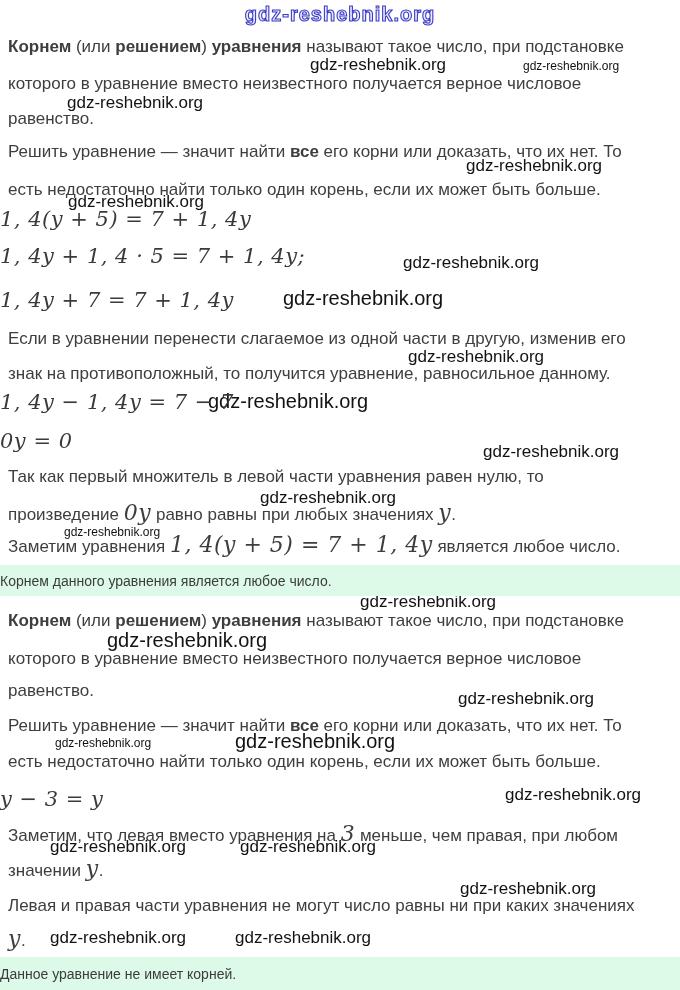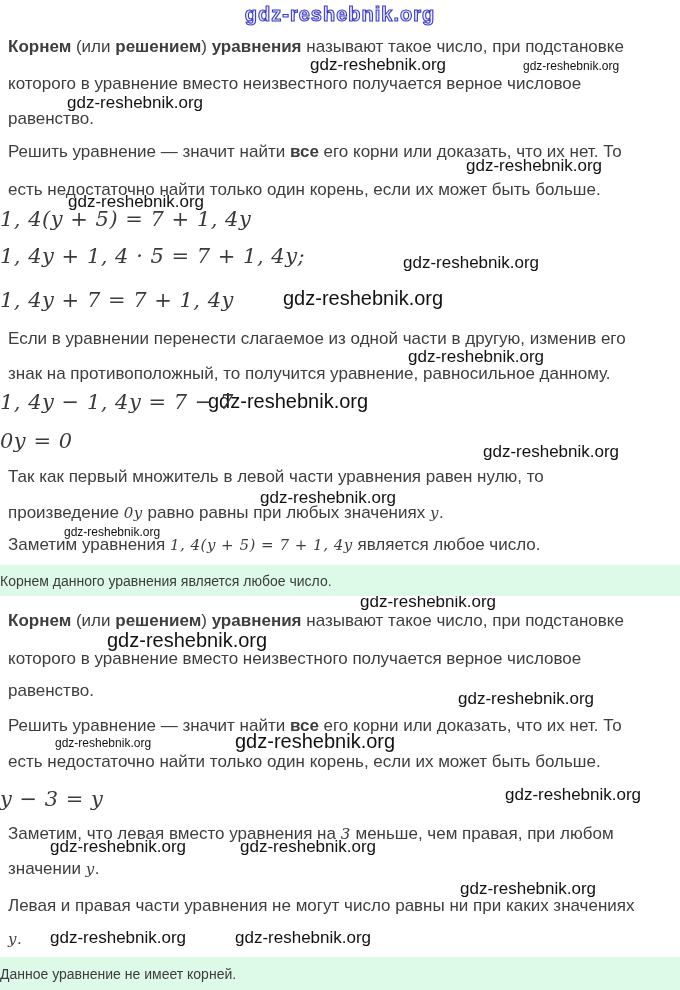--- a/index.html
+++ b/index.html
@@ -7,21 +7,21 @@
     position:relative;width:680px;height:990px;background:#ffffff;overflow:hidden;
     font-family:"Liberation Sans",sans-serif;color:#3e3e3e;text-align:right;
   }
   .ln{position:absolute;left:8px;white-space:nowrap;font-size:17px;line-height:22px;}
   .ln b{font-weight:700;}
   .mathline{
     position:absolute;left:0;white-space:nowrap;
     font-family:"DejaVu Serif",serif;font-style:italic;
     font-size:21px;color:#3a3a3a;letter-spacing:0.5px;
   }
-  .mi{font-family:"DejaVu Serif",serif;font-style:italic;font-size:15px;letter-spacing:0.5px;}
+  .mi{font-family:"DejaVu Serif",serif;font-style:italic;font-size:22px;letter-spacing:0.5px;}
   .wm{position:absolute;white-space:nowrap;font-size:17px;color:#121212;line-height:1;}
   .wm.xl{font-size:20px;}
   .wm.sm{font-size:12px;}
   .wm-top{
     position:absolute;top:3px;left:50%;transform:translateX(-50%);
     font-size:20px;font-weight:700;letter-spacing:1px;white-space:nowrap;
     color:#e9e9ff;-webkit-text-stroke:1.1px #3b3bc4;
   }
   .hl{position:absolute;left:0;width:100%;background:#ddf9e8;display:flex;align-items:center;}
   .hl .hl-text{font-size:14px;color:#3c3c3c;}

